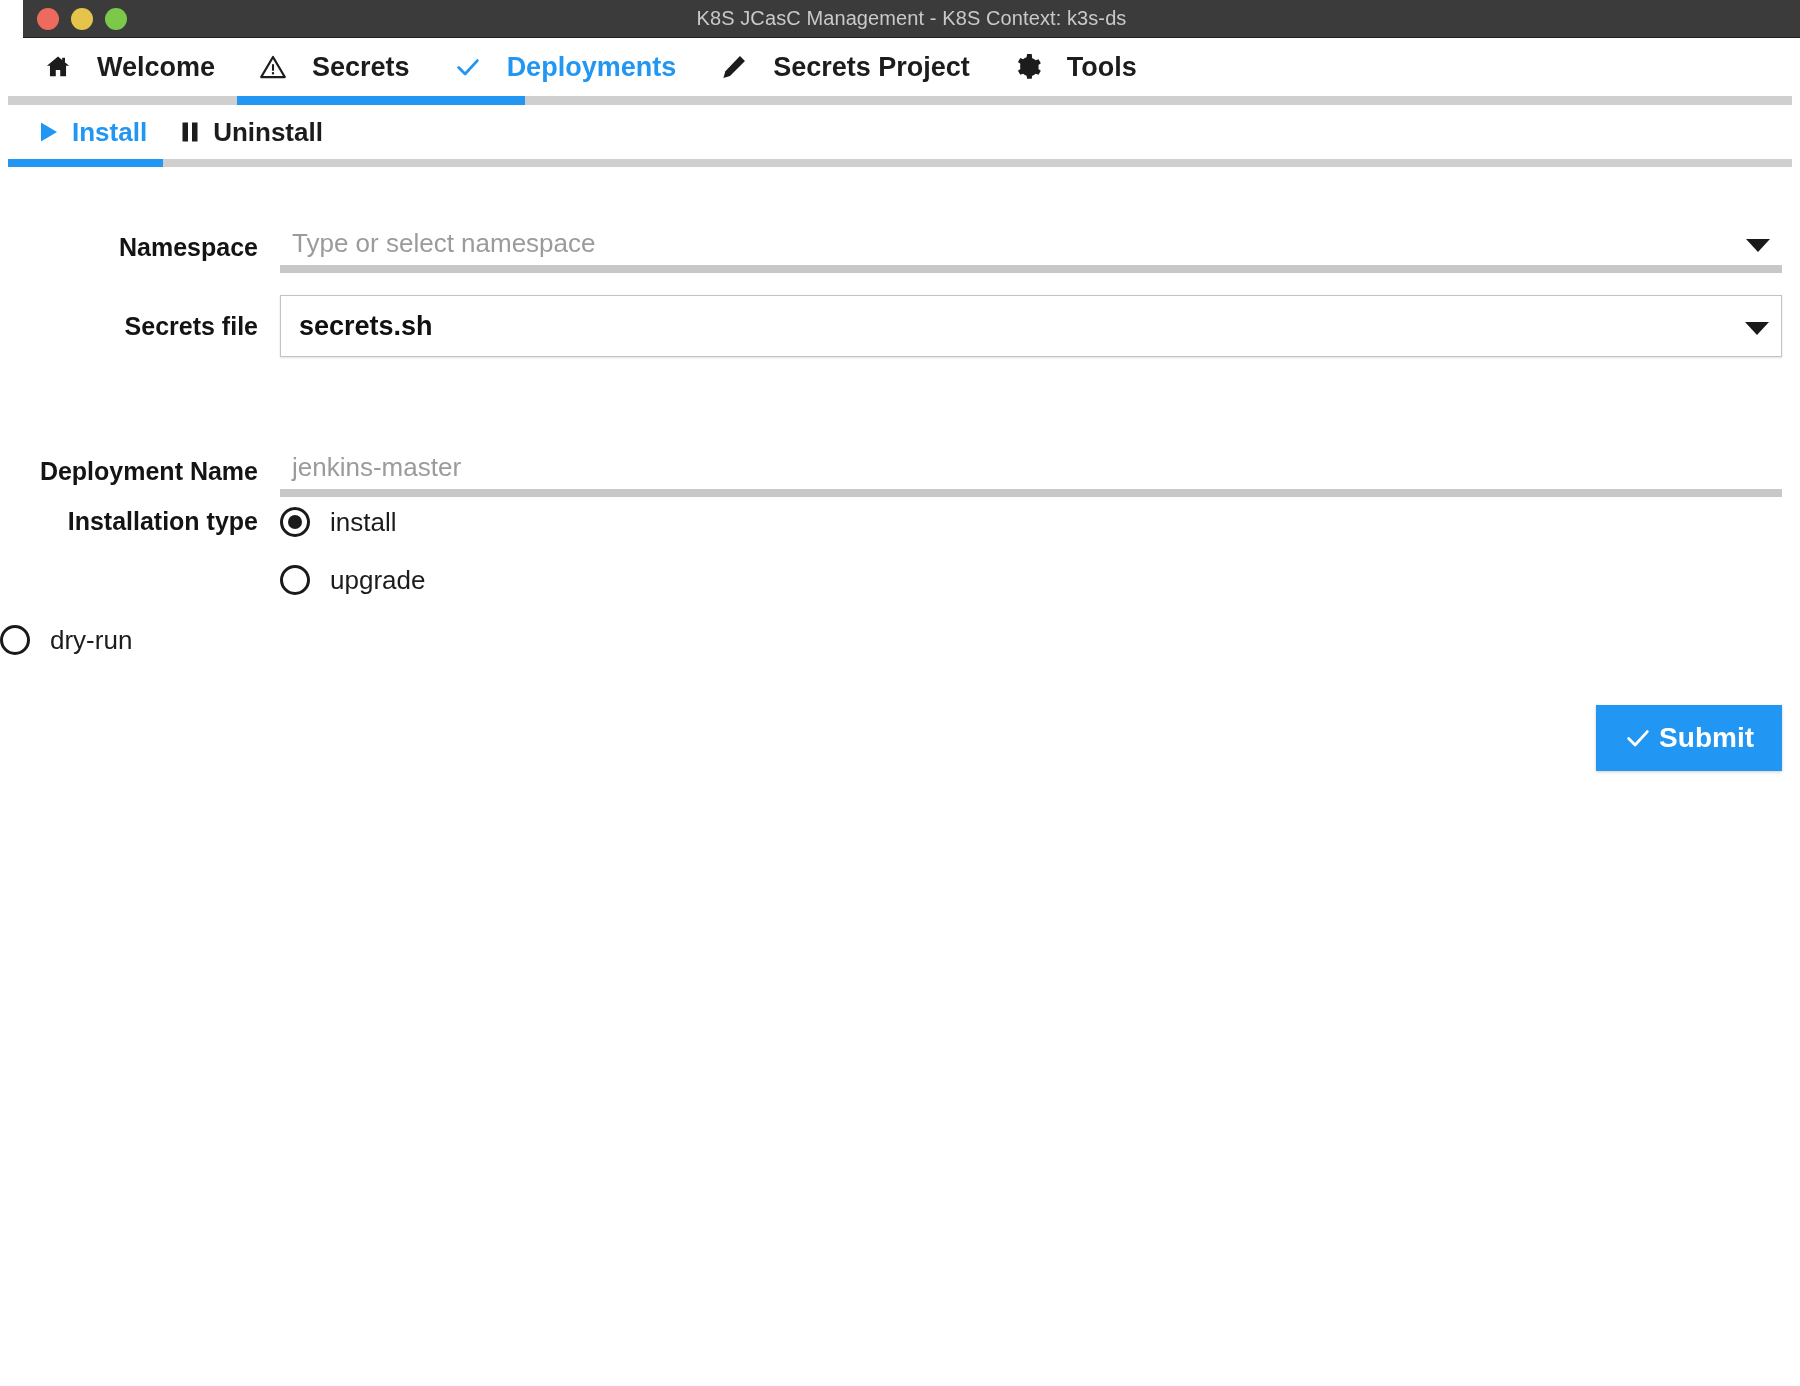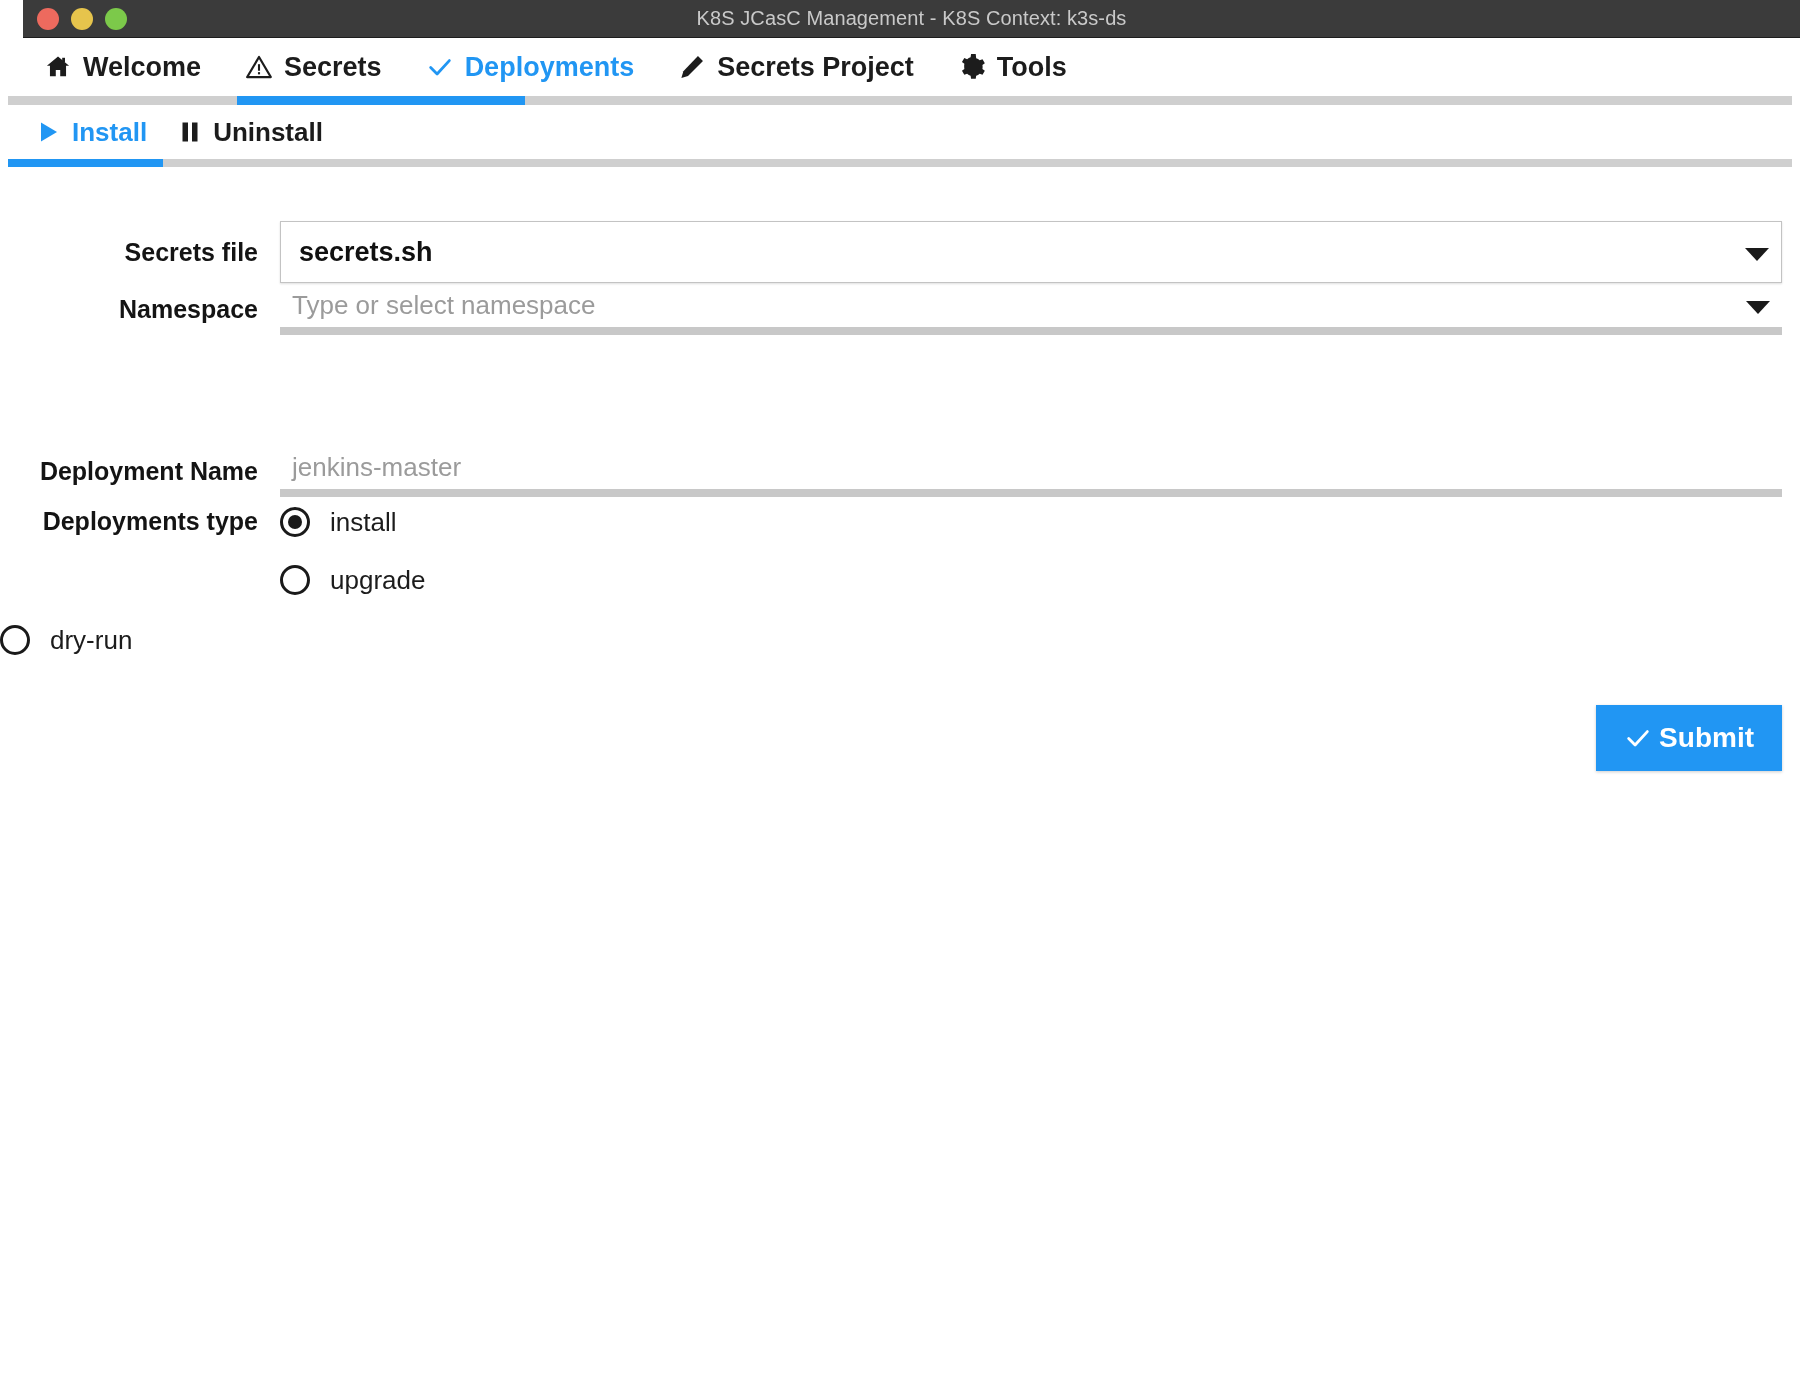--- a/index.html
+++ b/index.html
@@ -46,21 +46,21 @@
     position: relative;
     height: 58px;
     background: #ffffff;
     display: flex;
     align-items: center;
     padding-left: 22px;
   }
   .tab {
     display: flex;
     align-items: center;
-    gap: 11px;
+    gap: 25px;
     height: 42px;
     padding: 0 22px;
     font-size: 27px;
     font-weight: bold;
     color: #1c1c1c;
     cursor: pointer;
     white-space: nowrap;
   }
   .tab.active { color: #2196f3; }
   .tab .ico {
@@ -341,54 +341,54 @@
     <span>Uninstall</span>
   </div>
 
   <div class="sub-underline-track">
     <div class="sub-underline-active"></div>
   </div>
 </div>
 
 <div class="form">
 
+  <div class="row row-namespace">
+    <div class="lbl">Namespace</div>
+    <div class="field-wrap">
+      <div class="underline-input">
+        <span class="ph">Type or select namespace</span>
+        <span class="caret"></span>
+      </div>
+    </div>
+  </div>
+
   <div class="row row-secrets">
     <div class="lbl">Secrets file</div>
     <div class="field-wrap">
       <div class="boxed-input">
         <span class="val">secrets.sh</span>
         <span class="caret"></span>
       </div>
     </div>
   </div>
 
-  <div class="row row-namespace">
-    <div class="lbl">Namespace</div>
-    <div class="field-wrap">
-      <div class="underline-input">
-        <span class="ph">Type or select namespace</span>
-        <span class="caret"></span>
-      </div>
-    </div>
-  </div>
-
   <div class="spacer-big"></div>
 
   <div class="row row-depname">
     <div class="lbl">Deployment Name</div>
     <div class="field-wrap">
       <div class="underline-input">
         <span class="ph">jenkins-master</span>
       </div>
     </div>
   </div>
 
   <div class="radio-block">
     <div class="row">
-      <div class="lbl">Deployments type</div>
+      <div class="lbl">Installation type</div>
       <div class="field-wrap">
         <div class="radio-group">
           <label class="radio-row">
             <span class="radio checked"></span>
             <span class="radio-label">install</span>
           </label>
           <label class="radio-row">
             <span class="radio"></span>
             <span class="radio-label">upgrade</span>
           </label>

